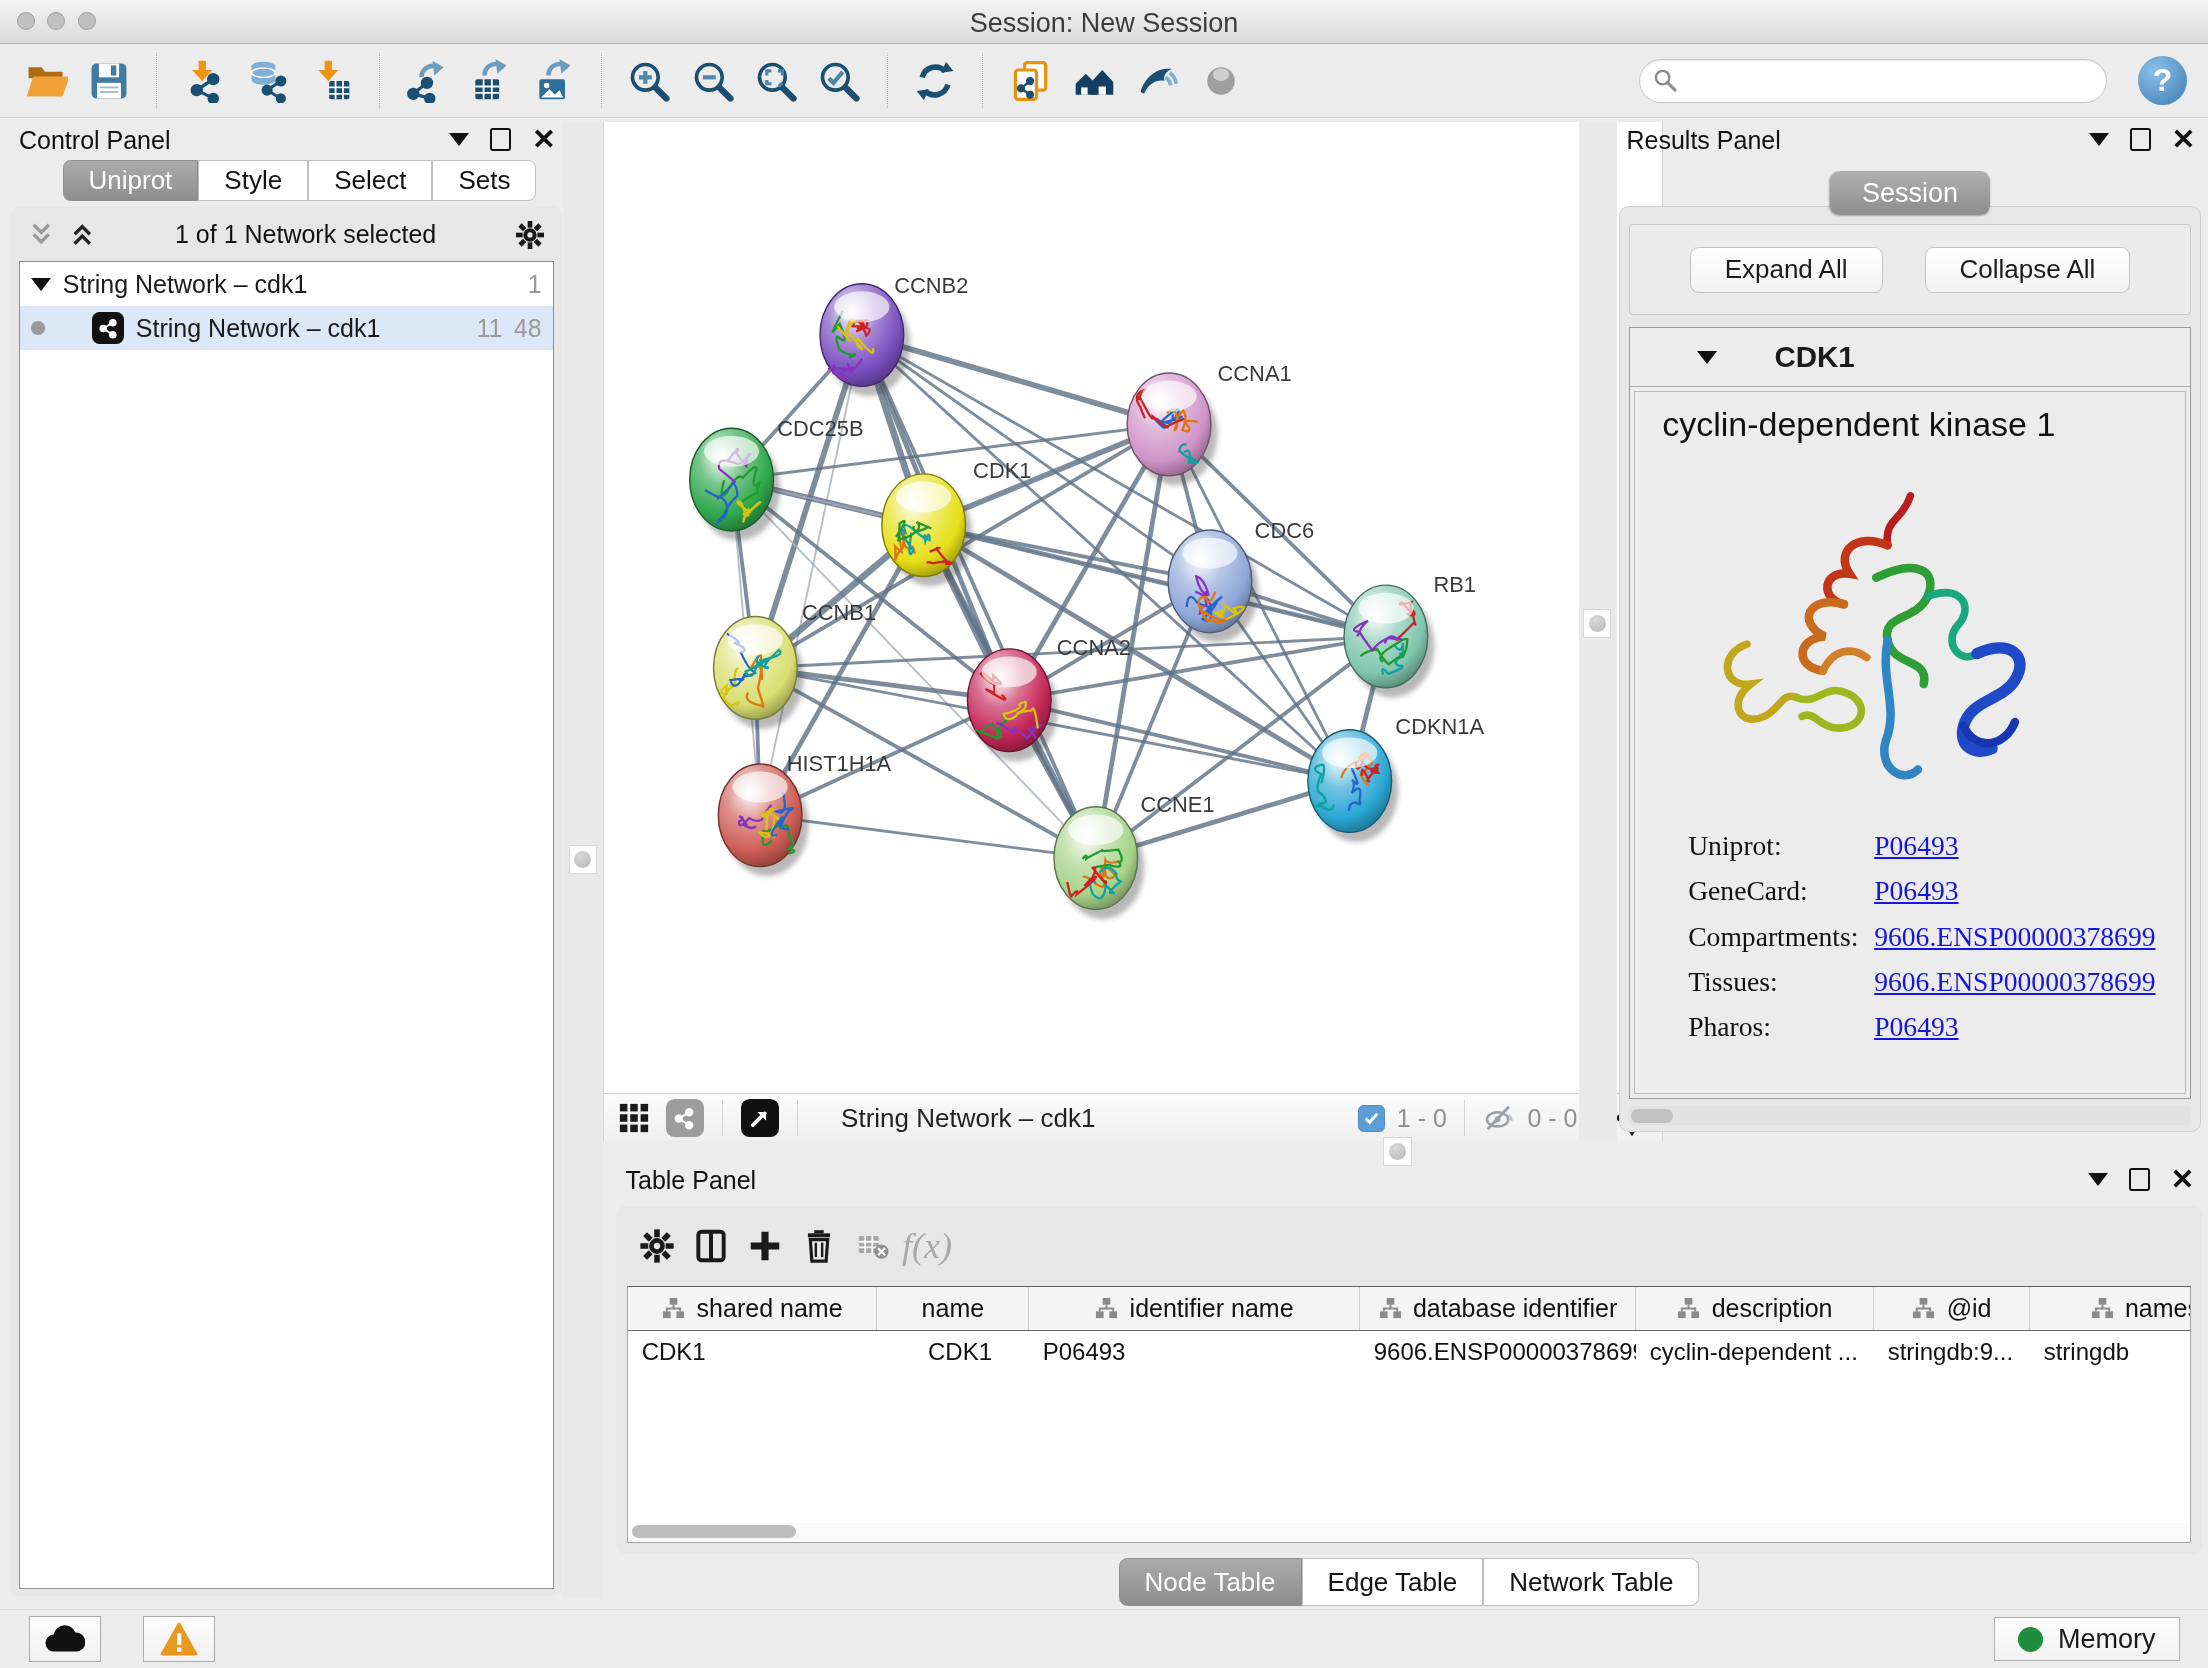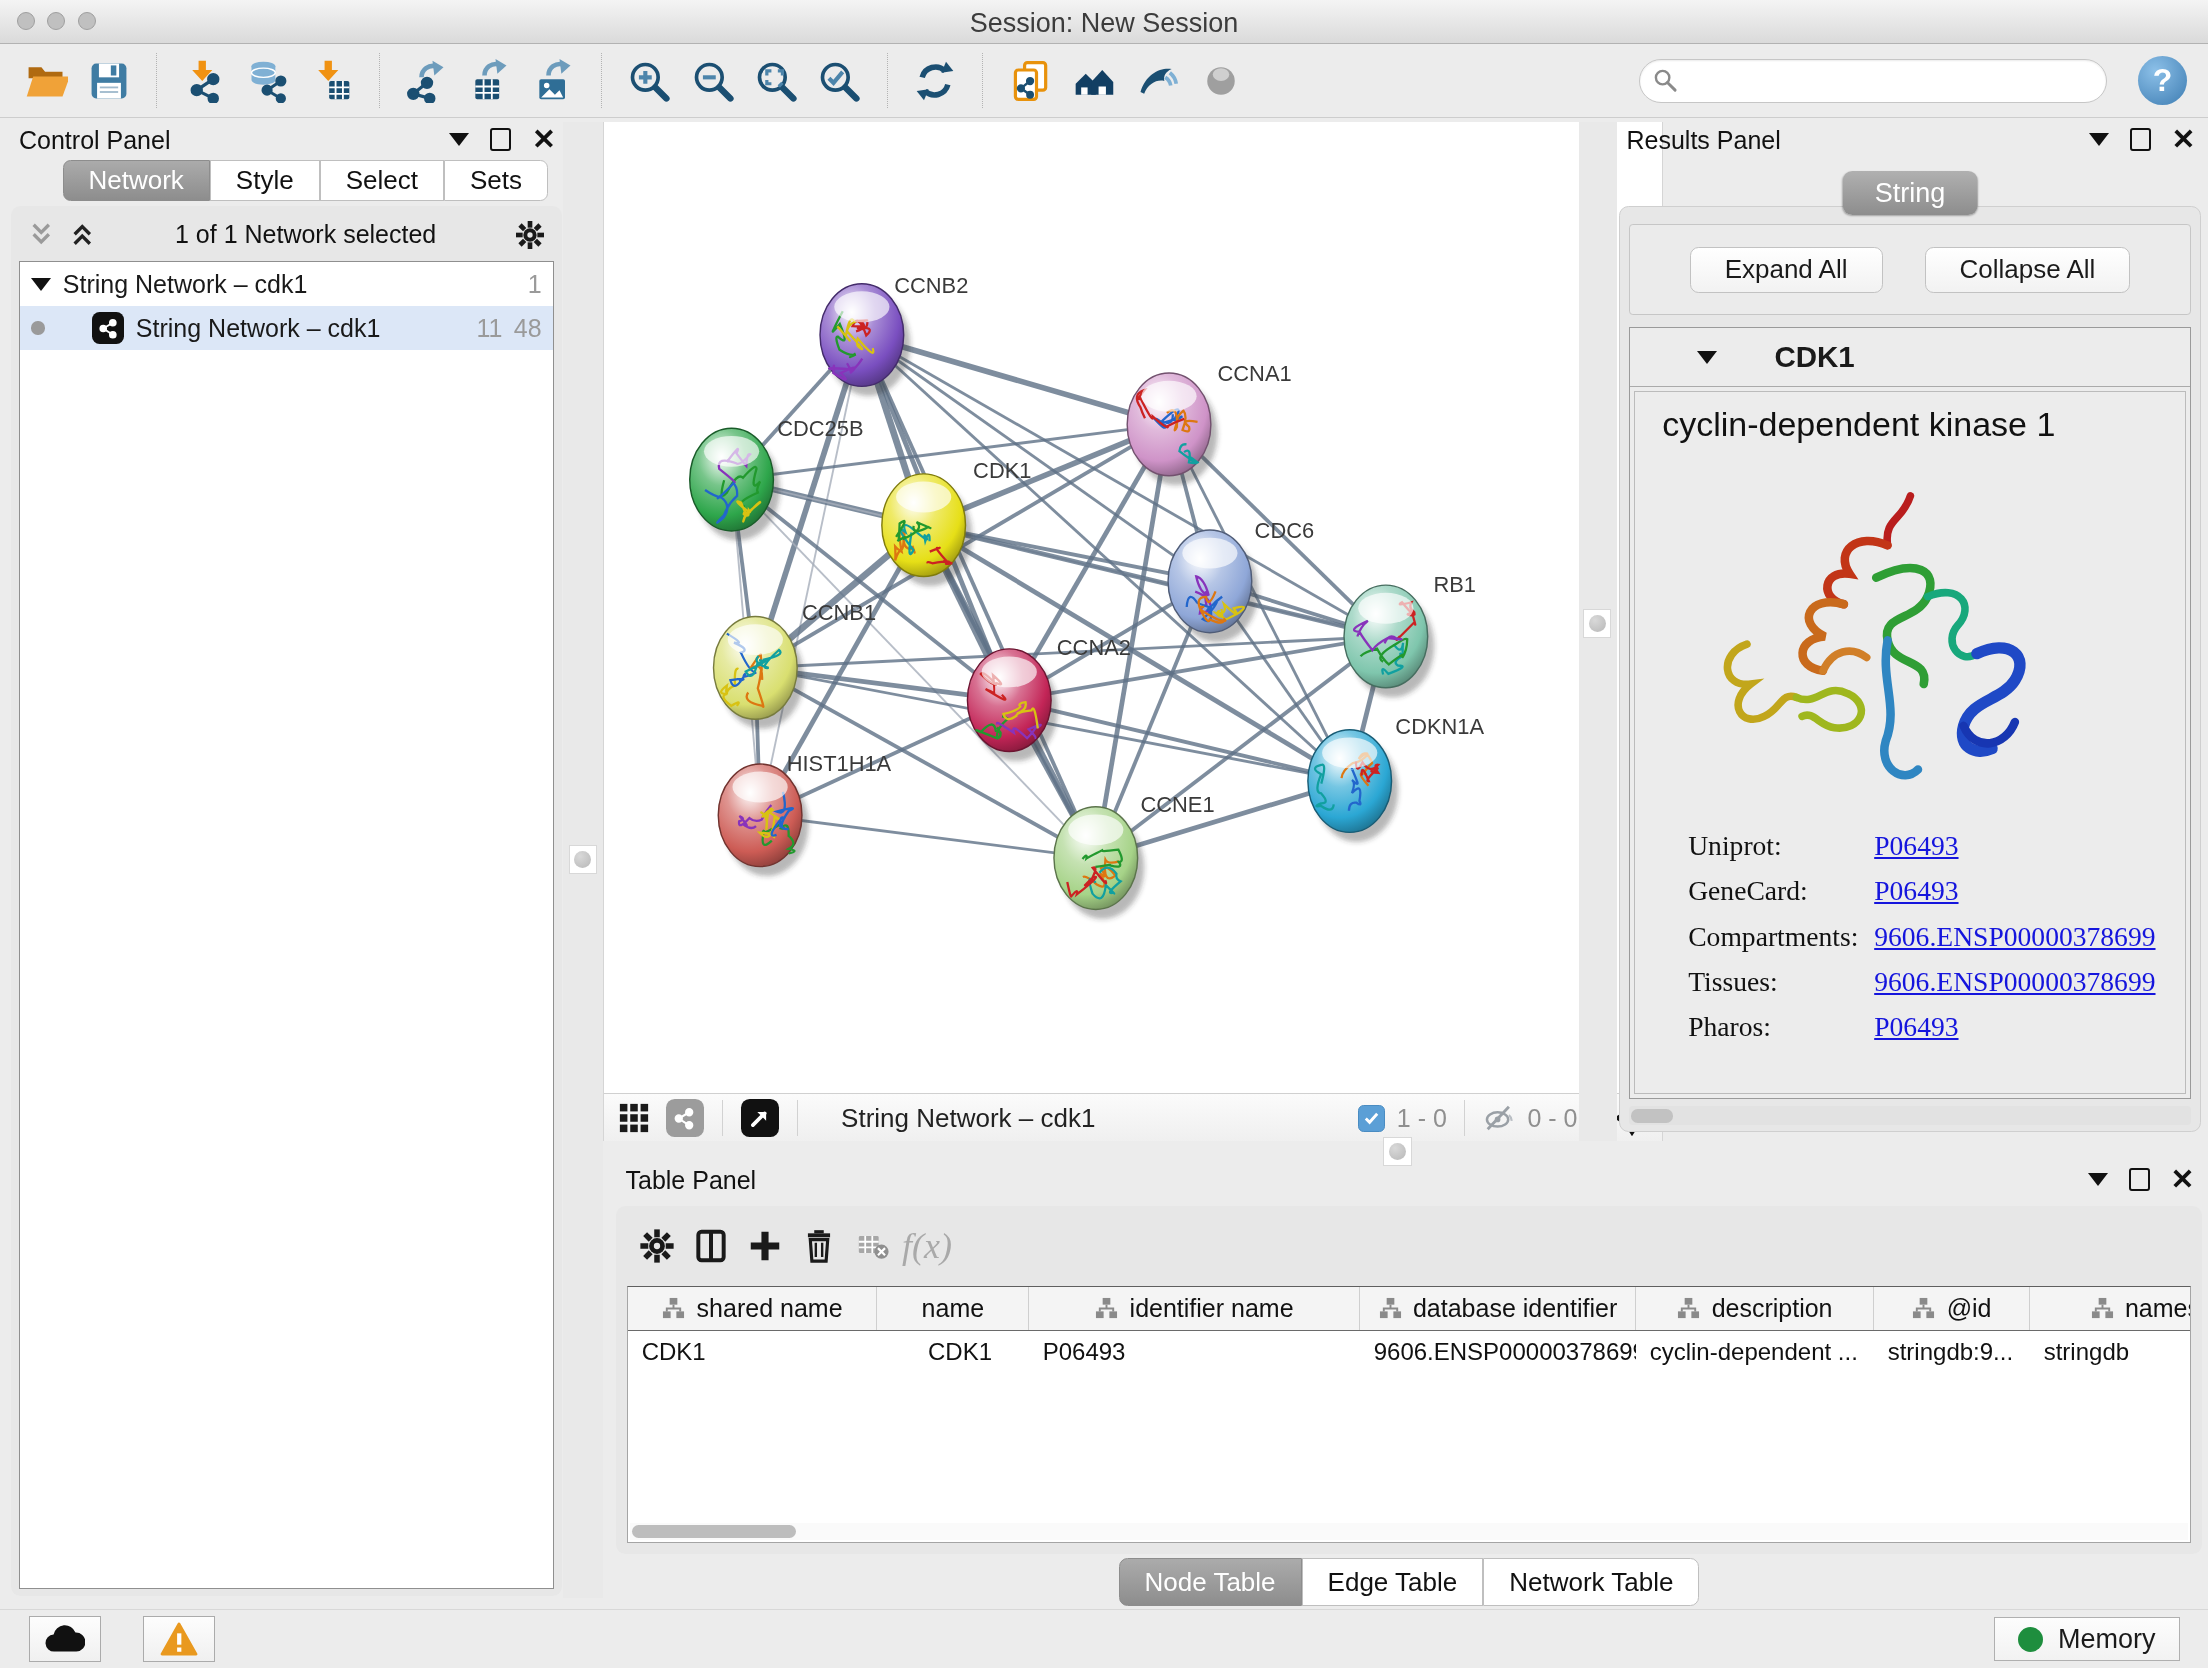--- a/index.html
+++ b/index.html
@@ -290,21 +290,21 @@
   <div class="panel-head">
     <span class="panel-title">Control Panel</span>
     <span class="head-btns">
       <span class="hb-collapse"></span>
       <span class="hb-float"></span>
       <span class="hb-close">✕</span>
     </span>
   </div>
   <div class="cp-tabs">
     <div class="tab selected">
-        <span>Network</span>
+        <span>Uniprot</span>
       </div>
     <div class="tab">
         <span>Style</span>
       </div>
     <div class="tab">
         <span>Select</span>
       </div>
     <div class="tab">
         <span>Sets</span>
       </div>
@@ -670,21 +670,21 @@
 <div id="results-panel">
   <div class="panel-head">
     <span class="panel-title">Results Panel</span>
     <span class="head-btns">
       <span class="hb-collapse"></span>
       <span class="hb-float"></span>
       <span class="hb-close">✕</span>
     </span>
   </div>
   <div class="rp-tab">
-      <span>String</span>
+      <span>Session</span>
     </div>
   <div class="rp-body">
     <div class="rp-actions">
       <div class="rp-btn">
           <span>Expand All</span>
         </div>
       <div class="rp-btn">
           <span>Collapse All</span>
         </div>
     </div>

